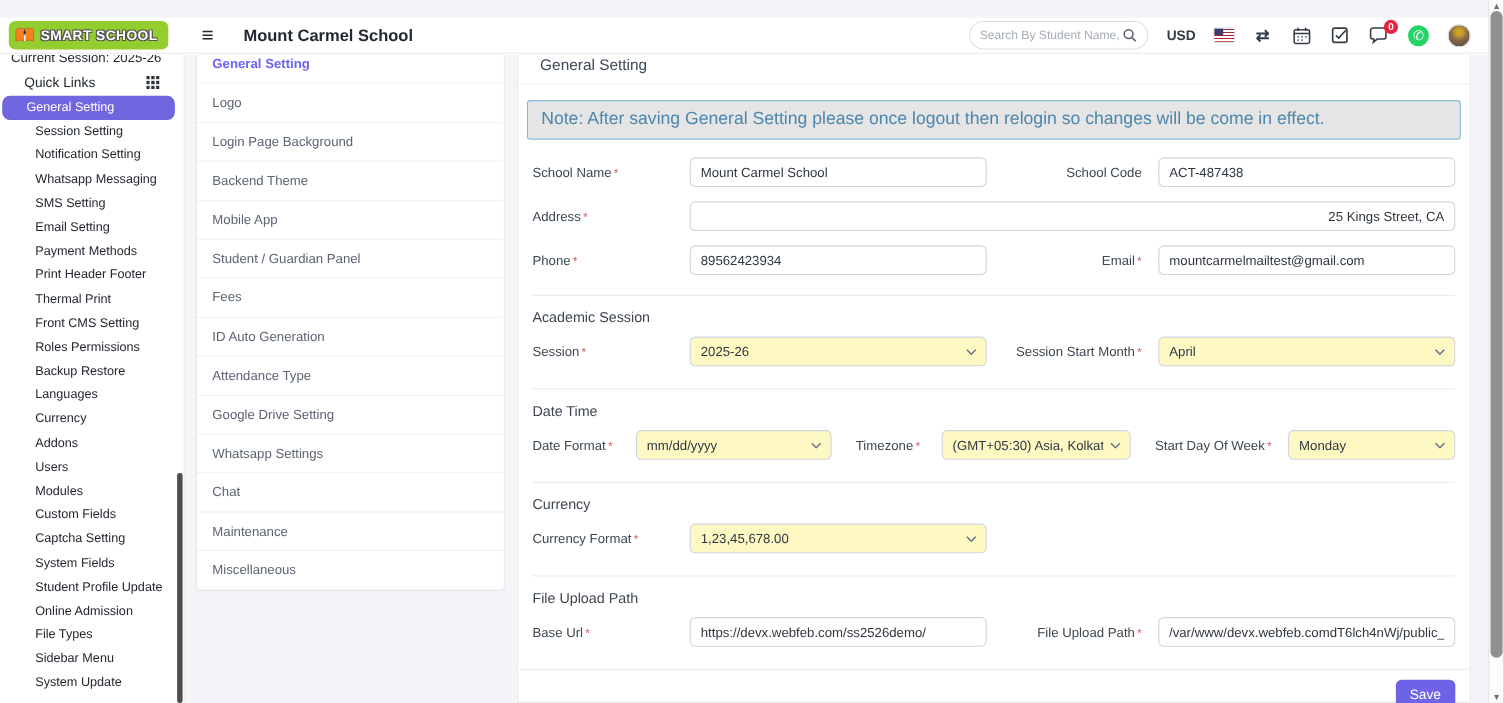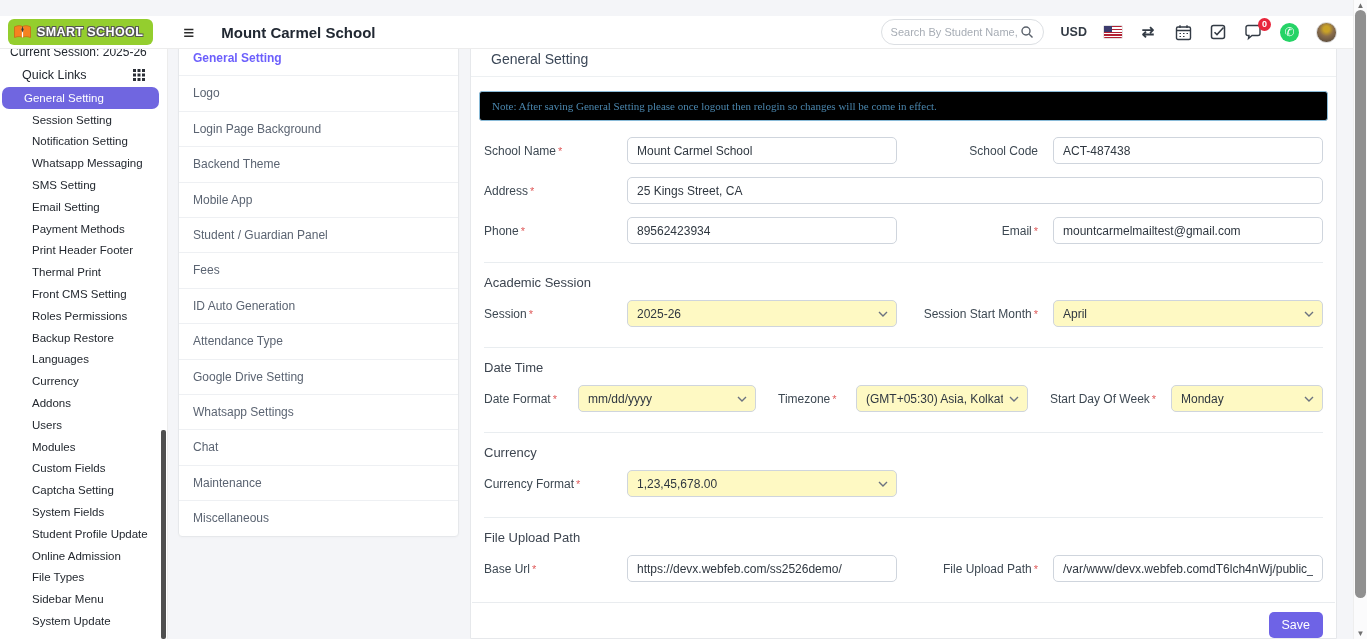--- a/index.html
+++ b/index.html
@@ -54,30 +54,30 @@
     border-bottom:1px solid #eef0f3; cursor:pointer; }
   .menu-item:last-child { border-bottom:none; }
   .menu-item.active { color:#6c5ffc; font-weight:bold; }
 
   
   .main-card { position:fixed; left:470px; top:40px; width:867px; bottom:0; background:#fff;
     border:1px solid #e6e8eb; border-radius:4px 4px 0 0; z-index:5; }
   .card-title { height:36px; line-height:36px; padding-left:20px; font-size:14px; color:#3c4858;
     border-bottom:1px solid #edf0f2; }
   .card-body { padding:14px 13px 0 13px; }
-  .note { background:#000000; border:1px solid #8abbd8; border-radius:3px; color:#4a86ad;
-    font-size:11px; padding:8px 12px; margin:0 -5px 16px -5px;font-family:Liberation Serif, serif; }
+  .note { background:#e5e5e5; border:1px solid #8abbd8; border-radius:3px; color:#4a86ad;
+    font-size:16px; padding:8px 12px; margin:0 -5px 16px -5px; }
   .frow { display:flex; justify-content:space-between; margin-bottom:13px; align-items:center; }
   .fgroup { display:flex; align-items:center; }
   .flabel { width:143px; padding-right:8px; font-size:12px; color:#3d4852; white-space:nowrap; }
   .fgroup.rightg .flabel { width:156px; text-align:right; padding-right:15px; }
   .req { color:#e05b5b; margin-left:2px; font-size:11px; }
   .tinput { width:270px; height:27px; border:1px solid #cfd5dd; border-radius:5px; padding:0 9px;
     font-size:12px; color:#2f3740; background:#fff; outline:none; font-family:"Liberation Sans", sans-serif; }
-  .tinput.wide { flex:1; }
+  .tinput.wide { flex:1;text-align:right; }
   .sel { width:270px; height:27px; border:1px solid #cfd5dd; border-radius:5px; padding:0 24px 0 9px;
     font-size:12px; color:#2f3740; background:#fef9c3; display:flex; align-items:center; position:relative; cursor:pointer;text-align:right; }
   .sel .chev { position:absolute; right:8px; top:50%; transform:translateY(-50%); display:flex; }
   .section { border-top:1px solid #e9edf0; padding-top:12px; }
   .section-title { font-size:13px; color:#3d4550; margin-bottom:10px; }
   .section .frow { margin-bottom:20px; }
   .dt-label1 { width:94px; }
   .dt-label2 { width:78px; }
   .dt-label3 { width:121px; }
   .dt-sel1 { width:178px; }

